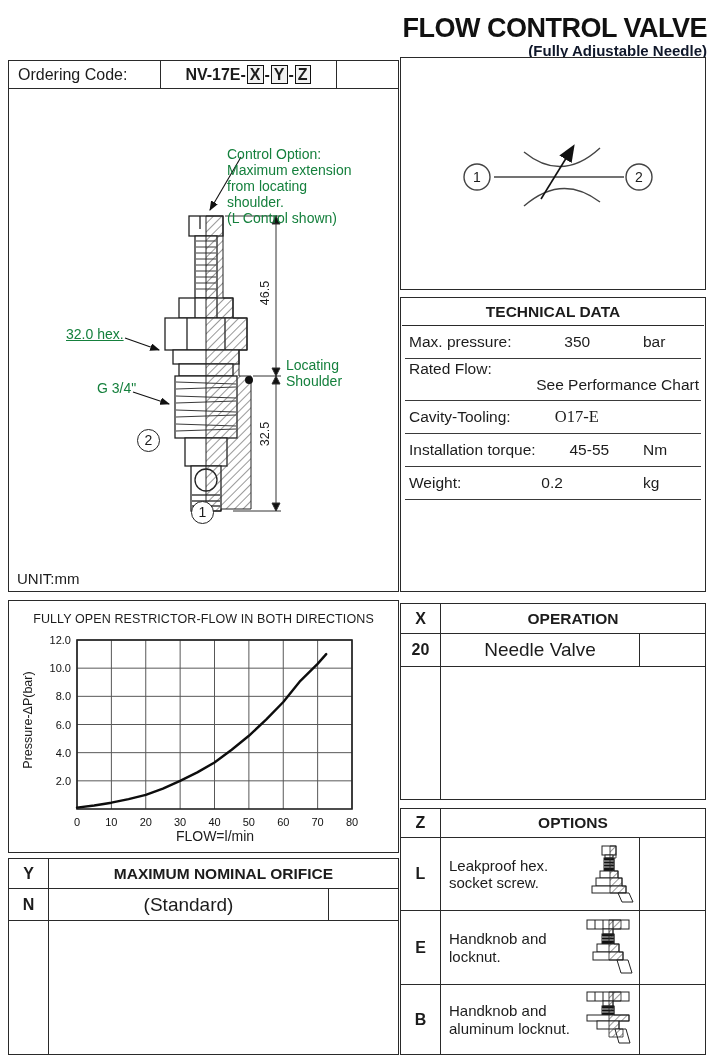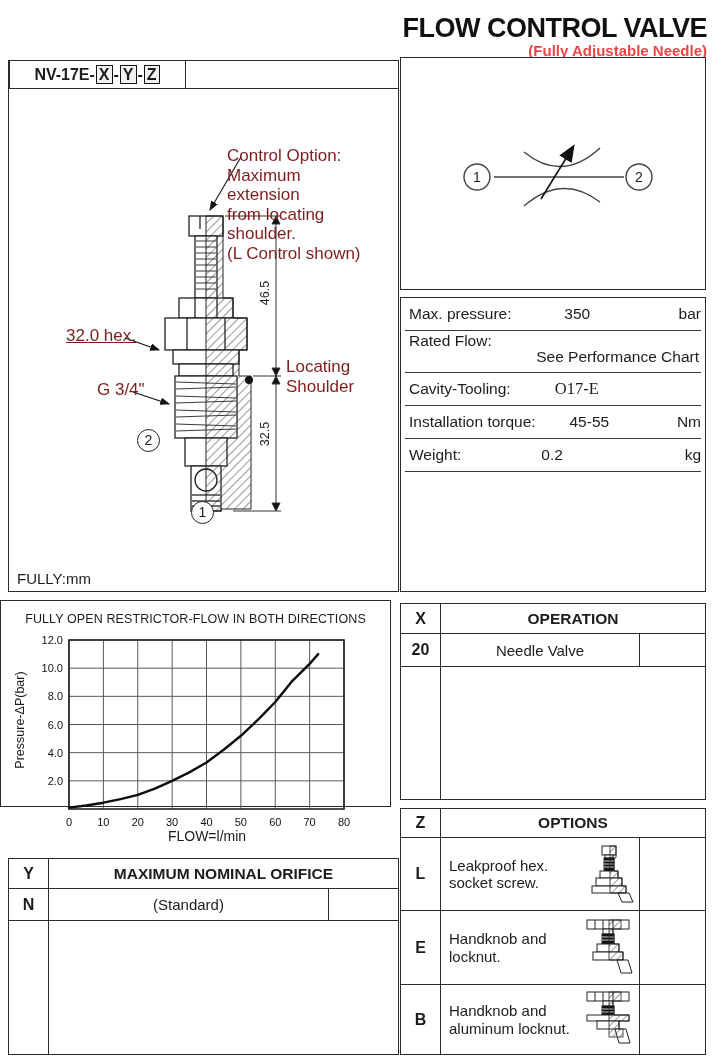--- a/index.html
+++ b/index.html
@@ -4,34 +4,34 @@
 <style>
   * { margin:0; padding:0; box-sizing:border-box; }
   html,body { background:#fff; }
   body { font-family:"Liberation Sans", sans-serif; color:#1c1c1c; }
   #page { position:relative; width:713px; height:1063px; background:#fff; overflow:hidden; }
 
   .box { position:absolute; border:1.5px solid #2a2a2a; background:#fff; }
 
   
   #title-main { position:absolute; top:13px; right:6px; font-size:27px; font-weight:bold; letter-spacing:-0.5px; color:#111; }
-  #title-sub  { position:absolute; top:42px; right:6px; font-size:15px; font-weight:bold; color:#ef4444; }
+  #title-sub  { position:absolute; top:42px; right:6px; font-size:15px; font-weight:bold; color:#0f172a; }
 
   
   #ordering { left:8px; top:60px; width:391px; height:29px; display:flex; align-items:stretch; }
   #ordering .cell { display:flex; align-items:center; }
   #ord-label { width:151px; padding-left:9px; font-size:16px; }
   #ord-code  { width:177px; justify-content:center; border-left:1.5px solid #2a2a2a; border-right:1.5px solid #2a2a2a; font-size:16px; font-weight:bold; }
   #ord-spacer { flex:1; }
   .codebox { display:inline-block; border:1.6px solid #111; padding:0 2px; margin:0 1px; line-height:17px; background:#f2f2f2; }
 
   
   #drawing-box { left:8px; top:88px; width:391px; height:504px; }
   #drawing-box svg { position:absolute; left:0; top:0; }
-  .note { position:absolute; font-size:17px; line-height:1.15; white-space:pre-line; color:#7f1d1d; }
+  .note { position:absolute; font-size:14px; line-height:1.15; white-space:pre-line; color:#15803d; }
   #control-note { left:218px; top:57px; width:140px; }
   #hex-label { left:57px; top:237px;text-decoration:underline; }
   #g34-label { left:88px; top:291px; }
   #locating-label { left:277px; top:268px; }
   .dim-label { position:absolute; width:44px; text-align:center; font-size:12.5px; transform:rotate(-90deg); }
   #dim-465 { left:234px; top:197px; }
   #dim-325 { left:234px; top:338px; }
   .portnum { position:absolute; width:23px; height:23px; border:1.6px solid #222; border-radius:50%; text-align:center; line-height:21px; font-size:14px; color:#1c1c1c; background:#fff; }
   #port2-draw { left:128px; top:340px; }
   #port1-draw { left:182px; top:412px; }
@@ -39,48 +39,48 @@
 
   
   #symbol-box { left:400px; top:57px; width:306px; height:233px; }
 
   
   #tech-box { left:400px; top:297px; width:306px; height:295px; }
   #tech-title { height:28px; line-height:28px; text-align:center; font-weight:bold; font-size:15.5px; border-bottom:1.5px solid #2a2a2a; margin:0 1px; }
   .trow { display:flex; align-items:center; border-bottom:1.4px solid #3a3a3a; margin:0 4px; font-size:15.5px; }
   .trow .tl { padding-left:4px; }
   .trow .tv { flex:1; text-align:center; }
-  .trow .tu { width:58px; text-align:right; }
+  .trow .tu { width:58px; text-align:left; }
   #trow-0,#trow-2,#trow-3,#trow-4 { height:33px; }
   #trow-1 { height:42px; display:block; padding-top:1px; }
   #trow-1 .line1 { display:flex;align-items:flex-end; }
   #trow-1 .line1 .tl { white-space:nowrap; }
   #trow-1 .line1 .tv { text-align:left; padding-left:1px; }
   #trow-1 .line2 { text-align:right; padding-right:2px; margin-top:-2px; }
   .serif { font-family:"Liberation Serif", serif; font-size:16.5px; }
 
   
-  #chart-box { left:0; top:600px; width:391px; height:207px; }
+  #chart-box { left:8px; top:600px; width:391px; height:253px; }
   #chart-title { position:absolute; top:11px; left:0; width:100%; text-align:center; font-size:12.5px; letter-spacing:0.1px; }
   #chart-ylabel { position:absolute; left:-46px; top:112px; width:130px; text-align:center; font-size:12.5px; transform:rotate(-90deg); }
   #chart-xlabel { position:absolute; top:227px; left:68px; width:276px; text-align:center; font-size:14px; }
   #chart-svg { position:absolute; left:0; top:0; }
   .grid { stroke:#585858; stroke-width:1; }
   .frame { fill:none; stroke:#222; stroke-width:1.6; }
   .curve { fill:none; stroke:#0d0d0d; stroke-width:2.4; stroke-linejoin:round; stroke-linecap:round; }
   .tick { font-family:"Liberation Sans",sans-serif; font-size:11px; fill:#111; }
   .tx { text-anchor:middle; } .ty { text-anchor:end; }
 
   
   .ctable { display:flex; flex-direction:column; }
   .ct-head { display:flex; border-bottom:1.5px solid #2a2a2a; }
   .ct-codecol { width:40px; border-right:1.5px solid #2a2a2a; display:flex; align-items:center; justify-content:center; font-weight:bold; font-size:16px; }
   .ct-title { flex:1; display:flex; align-items:center; justify-content:center; font-weight:bold; font-size:15.5px; }
   .ct-row { display:flex; border-bottom:1.5px solid #2a2a2a; }
-  .ct-mid { flex:1; display:flex; align-items:center; justify-content:center; font-size:15px;text-align:center; }
+  .ct-mid { flex:1; display:flex; align-items:center; justify-content:center; font-size:19px;text-align:center; }
   .ct-spacer { border-left:1.5px solid #2a2a2a; }
   .ct-empty { flex:1; display:flex; }
   .ct-empty .ct-codecol { font-weight:normal; }
 
   #op-table { left:400px; top:603px; width:306px; height:197px; }
   #op-table .ct-head { height:30px; }
   #op-table .ct-row { height:33px; }
   #op-table .ct-spacer { width:66px; }
 
   #orifice-table { left:8px; top:858px; width:391px; height:197px; }
@@ -98,20 +98,21 @@
 </style>
 </head>
 <body>
 
 <div id="page">
 
   <div id="title-main">FLOW CONTROL VALVE</div>
   <div id="title-sub">(Fully Adjustable Needle)</div>
 
   <div id="ordering" class="box">
+    <div id="ord-label" class="cell">Ordering Code:</div>
     <div id="ord-code" class="cell">
         <span>NV-17E-</span>
         <span class="codebox">X</span>
         <span>-</span>
         <span class="codebox">Y</span>
         <span>-</span>
         <span class="codebox">Z</span>
       </div>
     <div id="ord-spacer" class="cell"></div>
   </div>
@@ -200,21 +201,21 @@
 from locating shoulder.
 (L Control shown)</div>
     <div id="hex-label" class="note">32.0 hex.</div>
     <div id="g34-label" class="note">G 3/4"</div>
     <div id="locating-label" class="note">Locating
 Shoulder</div>
     <div id="dim-465" class="dim-label">46.5</div>
     <div id="dim-325" class="dim-label">32.5</div>
     <div id="port2-draw" class="portnum">2</div>
     <div id="port1-draw" class="portnum">1</div>
-    <div id="unit-note">FULLY:mm</div>
+    <div id="unit-note">UNIT:mm</div>
   </div>
 
   <div id="symbol-box" class="box">
     <svg width="303" height="230" viewBox="0 0 303 230">
       <defs>
         <marker id="sarr" markerWidth="11" markerHeight="9" refX="9" refY="4.5" orient="auto">
           <path d="M0,0 L11,4.5 L0,9 z" fill="#111"></path>
         </marker>
       </defs>
       <g stroke="#444" stroke-width="1.4" fill="none">
@@ -224,20 +225,21 @@
         <path d="M123,94 Q161,125 199,90"></path>
         <path d="M123,148 Q161,115 199,144"></path>
       </g>
       <line x1="140" y1="141" x2="172" y2="89" stroke="#111" stroke-width="1.6" marker-end="url(#sarr)"></line>
       <text x="76" y="124" text-anchor="middle" font-size="14" fill="#1c1c1c">1</text>
       <text x="238" y="124" text-anchor="middle" font-size="14" fill="#1c1c1c">2</text>
     </svg>
   </div>
 
   <div id="tech-box" class="box">
+    <div id="tech-title">TECHNICAL DATA</div>
     <div id="trow-0" class="trow">
       <span class="tl">Max. pressure:</span>
       <span class="tv">350</span>
       <span class="tu">bar</span>
     </div>
     <div id="trow-1" class="trow">
       <div class="line1">
         <span class="tl">Rated Flow:</span>
       </div>
       <div class="line2">See Performance Chart</div>

